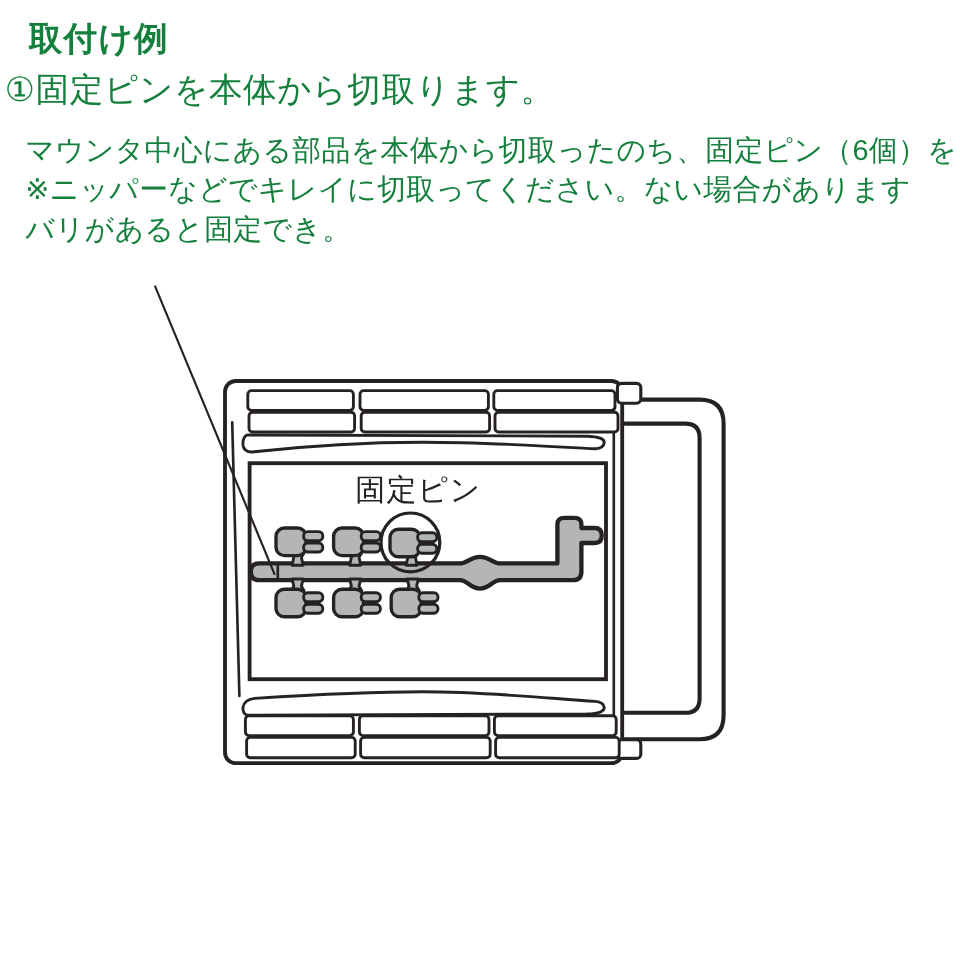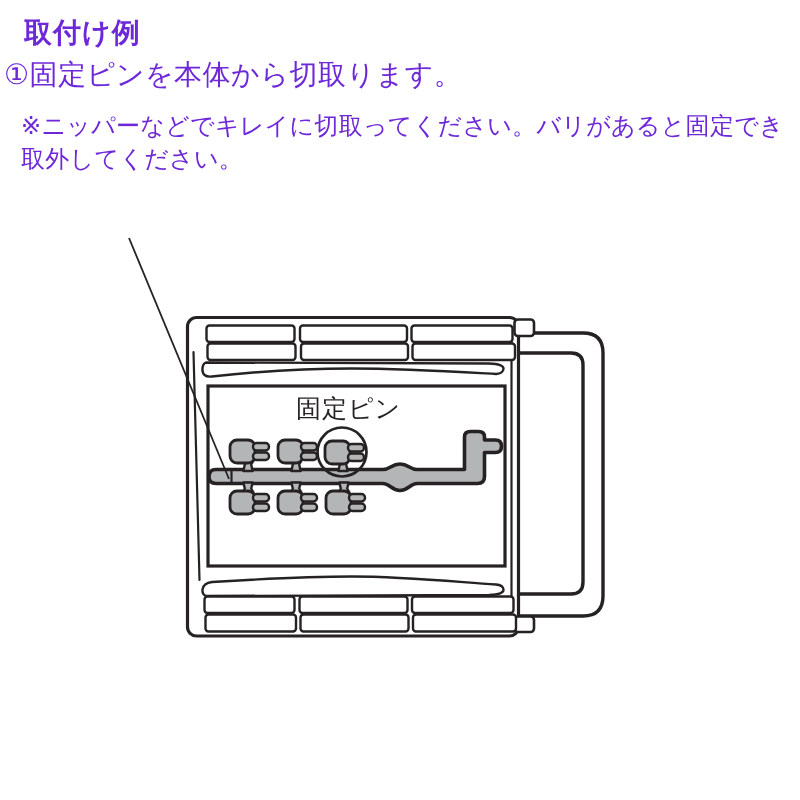--- a/index.html
+++ b/index.html
@@ -1,18 +1,18 @@
 <!DOCTYPE html>
 <html><head>
 <meta charset="utf-8">
 <style>
   html,body { margin:0; padding:0; background:#fff; }
   .page {
     position:relative; width:800px; height:800px; background:#ffffff;
-    color:#6d28d9; font-family:"Liberation Sans","DejaVu Sans",sans-serif;
+    color:#15803d; font-family:"Liberation Sans","DejaVu Sans",sans-serif;
     overflow:hidden;
   }
   .title {
     position:absolute; left:24px; top:14px;
     font-size:28px; font-weight:700; letter-spacing:1px; white-space:nowrap;
   }
   .step {
     position:absolute; left:4px; top:56px;
     font-size:28px; font-weight:500; letter-spacing:0.5px; white-space:nowrap;
   }
@@ -43,22 +43,23 @@
 </style>
 </head>
 <body>
 
 <div class="page">
 
   <div class="title">取付け例</div>
   <div class="step">①固定ピンを本体から切取ります。</div>
 
   <div class="para">
-    <div>※ニッパーなどでキレイに切取ってください。バリがあると固定でき</div>
-    <div>取外してください。</div>
+    <div>マウンタ中心にある部品を本体から切取ったのち、固定ピン（6個）を</div>
+    <div>※ニッパーなどでキレイに切取ってください。ない場合があります</div>
+    <div>バリがあると固定でき。</div>
   </div>
 
   <svg class="diagram" width="800" height="800" viewBox="0 0 800 800">
     <defs>
       <g id="pin">
         <rect x="0" y="0" width="25" height="23" rx="7" class="part"></rect>
         <rect x="23" y="3" width="16" height="7.5" rx="3.5" class="part thin"></rect>
         <rect x="23" y="12.5" width="16" height="7.5" rx="3.5" class="part thin"></rect>
       </g>
     </defs>

